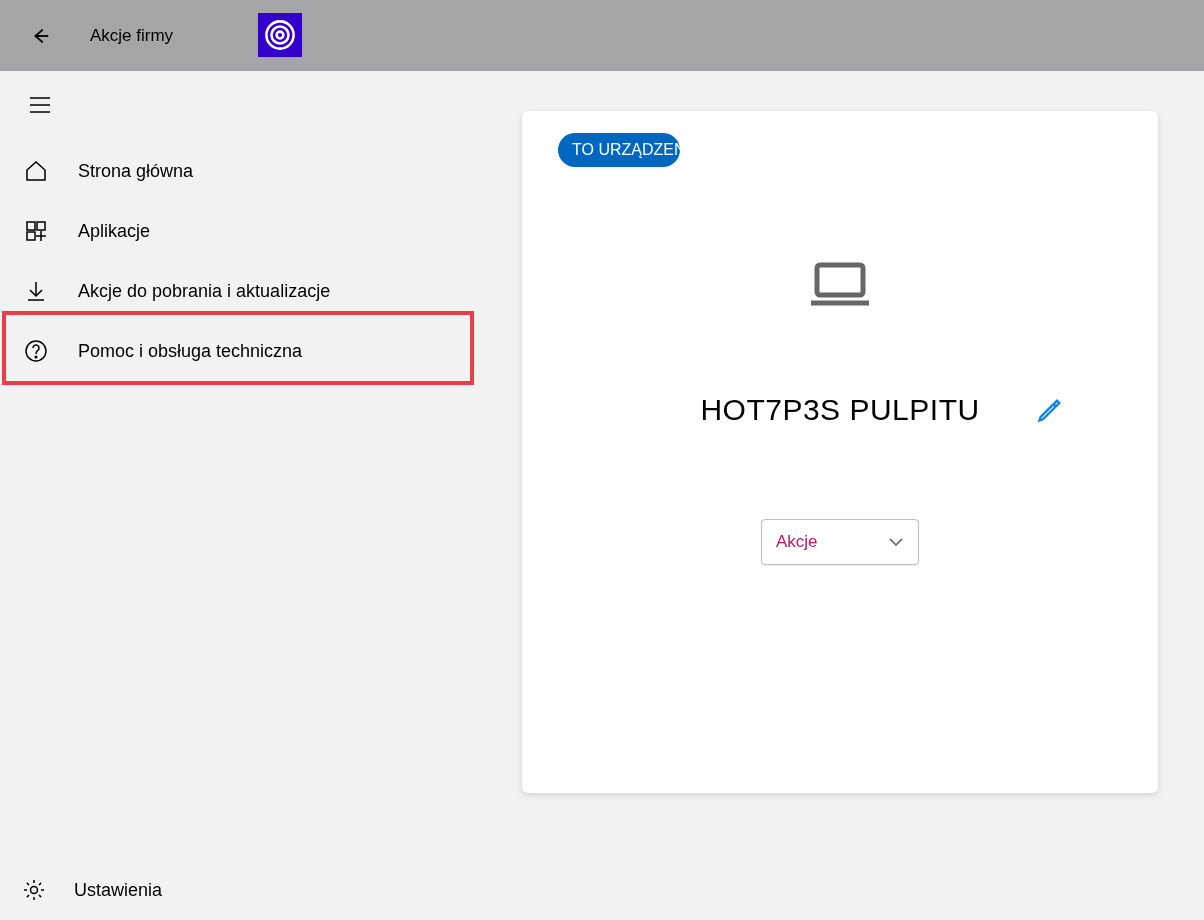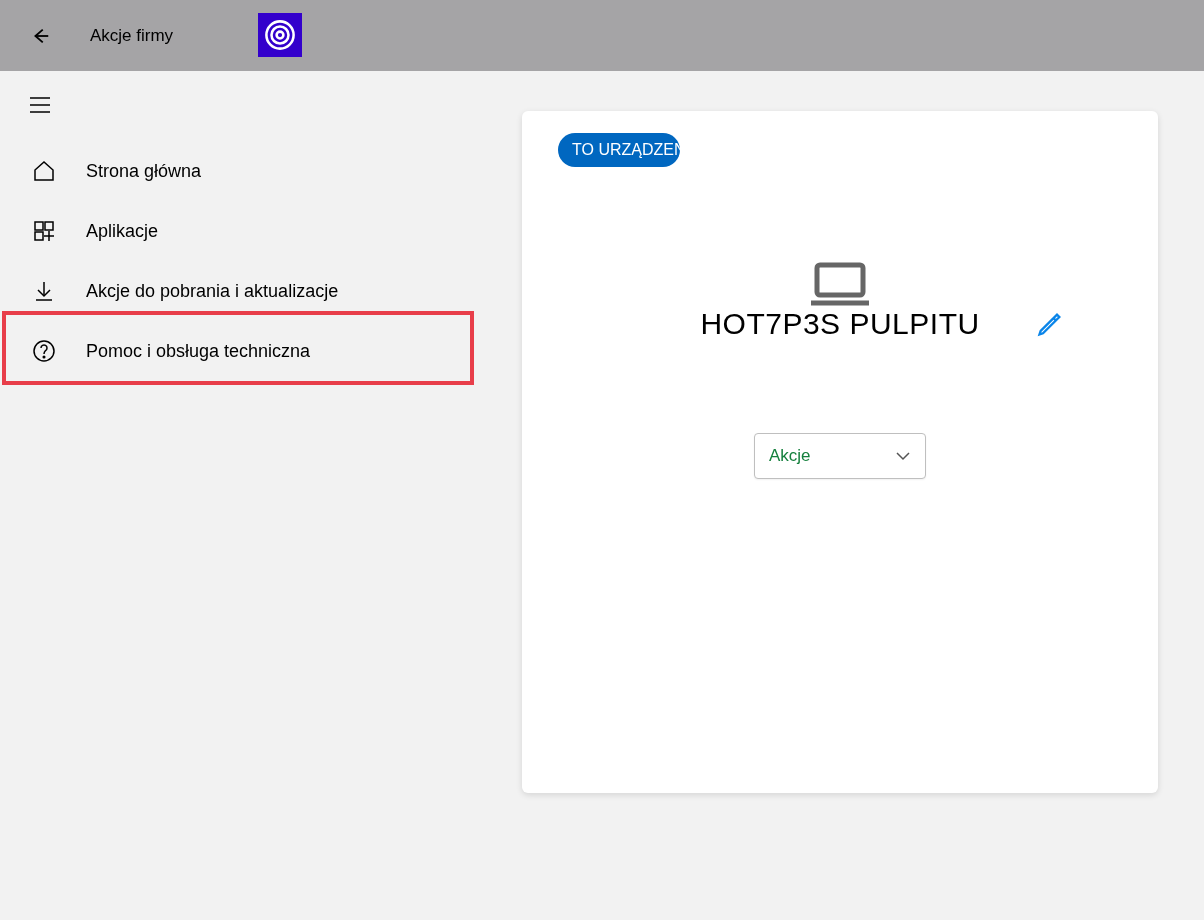--- a/index.html
+++ b/index.html
@@ -55,21 +55,21 @@
     margin-left: 16px;
     margin-bottom: 12px;
     display: flex; align-items: center; justify-content: center;
     cursor: pointer;
   }
 
   .nav-item {
     height: 60px;
     display: flex;
     align-items: center;
-    padding-left: 30px;
+    padding-left: 22px;
     gap: 28px;
     cursor: pointer;
     position: relative;
     font-size: 18px;
     color: #000;
   }
   .nav-item .icon-slot {
     width: 28px; height: 28px;
     display: flex; align-items: center; justify-content: center;
   }
@@ -143,48 +143,49 @@
 
   .device-icon {
     margin-top: 128px;
     color: #666;
   }
 
   .device-name-row {
     display: flex;
     align-items: center;
     gap: 40px;
+    margin-top: 86px;
     width: 100%;
     justify-content: center;
     position: relative;
   }
   .device-name {
     font-size: 30px;
     color: #000;
     letter-spacing: 0.5px;
   }
   .edit-btn {
     position: absolute;
     right: 94px;
     cursor: pointer;
   }
 
   .actions-dropdown {
     margin-top: 92px;
-    width: 172px;
+    width: 158px;
     height: 46px;
     border: 1px solid #bfbfbf;
     border-radius: 4px;
     background: #fff;
     display: flex;
     align-items: center;
     padding: 0 14px;
     justify-content: space-between;
     font-size: 17px;
-    color: #15803d;
+    color: #be185d;
     cursor: pointer;
     box-shadow: 0 1px 2px rgba(0,0,0,0.06);
   }
 
   svg { display: block; }
 </style>
 </head>
 <body>
 
 <div class="titlebar">
@@ -256,20 +257,29 @@
           <circle cx="12" cy="18" r="0.8" fill="#000"></circle>
         </svg>
       </span>
       <span>Pomoc i obsługa techniczna</span>
     </div>
 
     <div class="highlight-box"></div>
 
     <div class="sidebar-spacer"></div>
 
+    <div class="settings-item">
+      <span class="icon-slot">
+        <svg width="24" height="24" viewBox="0 0 24 24" fill="none" stroke="#000" stroke-width="1.5">
+          <circle cx="12" cy="12" r="3.5"></circle>
+          <path d="M12 2 V5 M12 19 V22 M4.9 4.9 L7 7 M17 17 L19.1 19.1 M2 12 H5 M19 12 H22 M4.9 19.1 L7 17 M17 7 L19.1 4.9"></path>
+        </svg>
+      </span>
+      <span>Ustawienia</span>
+    </div>
   </div>
 
   <div class="main">
     <div class="card">
       <div class="badge">TO URZĄDZENI</div>
 
       <div class="device-icon">
         <svg width="62" height="46" viewBox="0 0 62 46" fill="none" stroke="#666" stroke-width="5">
           <rect x="8" y="4" width="46" height="30" rx="3"></rect>
           <line x1="2" y1="42" x2="60" y2="42"></line>

